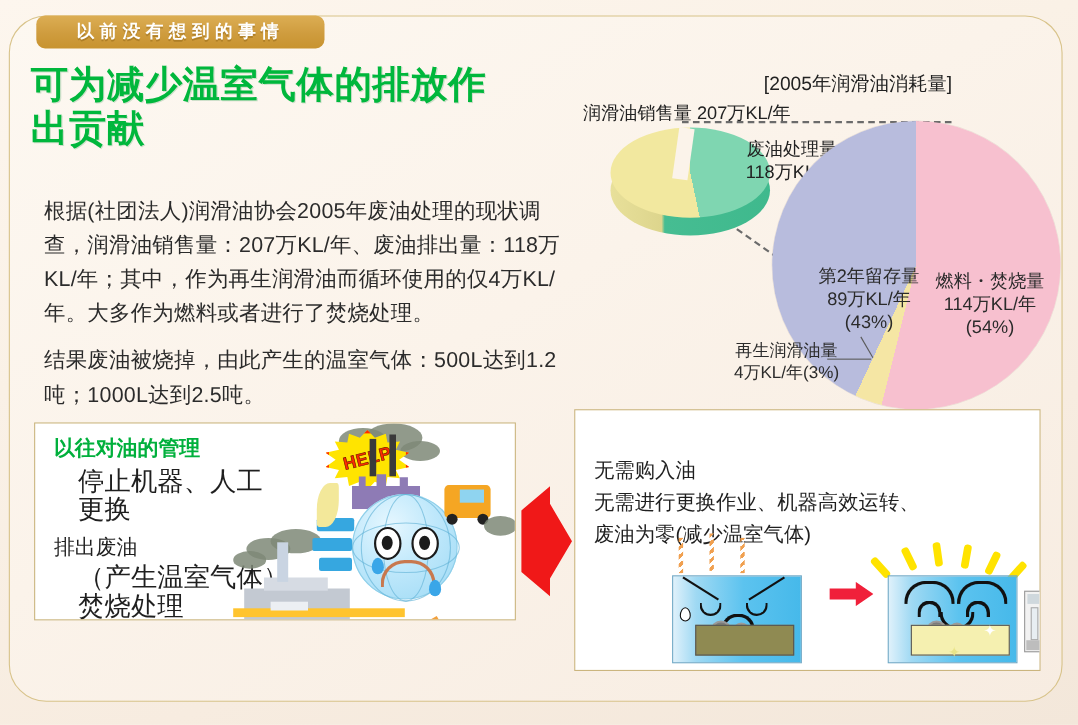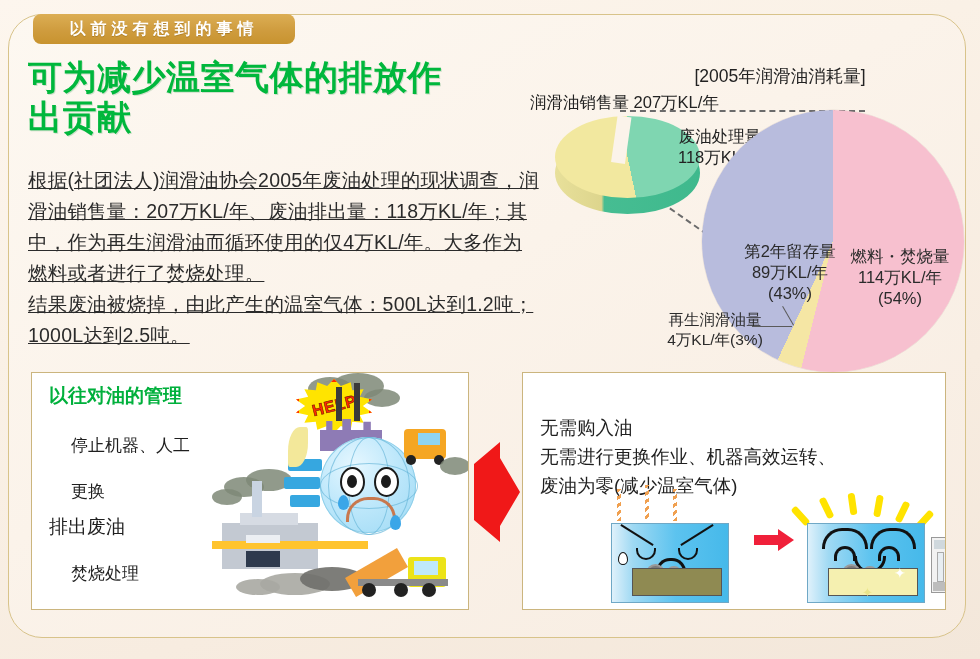--- a/index.html
+++ b/index.html
@@ -36,21 +36,21 @@
     color:#00b73c;font-weight:bold;font-size:34px;line-height:40px;
     letter-spacing:0.5px;
     text-shadow:1px 1px 0 rgba(0,120,40,.18);
   }
   #main-title div{white-space:nowrap;}
   
   #body-text{
     position:absolute;left:28px;top:165px;width:512px;
     color:#2b2b2b;font-size:19.5px;line-height:31px;letter-spacing:0.2px;
   }
-  #body-text p{margin:0;text-decoration:underline;}
+  #body-text p{margin:12px;}
   
   #chart-area{position:absolute;left:530px;top:58px;width:440px;height:300px;}
   #chart-title{
     position:absolute;left:110px;top:6px;width:280px;text-align:center;
     font-size:17.5px;color:#222;font-weight:500;
   }
   #sales-label{
     position:absolute;left:0px;top:34px;font-size:16.5px;color:#222;white-space:nowrap;
   }
   
@@ -112,30 +112,30 @@
   #recycle-leader2{
     position:absolute;left:253px;top:248px;width:22px;height:0;
     border-top:1.6px solid #5a5a5a;
     transform:rotate(60deg);transform-origin:left top;
   }
   
   .panel{
     position:absolute;background:#ffffff;border:1.5px solid #cbb57e;
     box-sizing:border-box;overflow:hidden;
   }
-  #panel-left{left:31px;top:372px;width:438px;height:238px;}
+  #panel-left{left:31px;top:384px;width:438px;height:180px;}
   #panel-right{left:522px;top:372px;width:424px;height:238px;}
   .panel-title{
     position:absolute;left:17px;top:10px;color:#00b03c;font-weight:bold;
     font-size:19px;white-space:nowrap;
   }
   .panel-body{
     position:absolute;left:17px;top:40px;color:#1f1f1f;font-size:19px;line-height:28px;
   }
-  .panel-body .sub{padding-left:22px;font-size:17px;line-height:26px;margin-top:20px;}
+  .panel-body .sub{padding-left:22px;font-size:24px;line-height:26px;}
   .panel-body .gap{height:8px;}
   #panel-right .panel-body{font-size:18.5px;line-height:29px;}
   
   #red-arrow{
     position:absolute;left:470px;top:438px;width:52px;height:108px;
     z-index:5;
   }
   
   #illus-left{position:absolute;left:180px;top:0px;width:256px;height:236px;}
   .smoke{position:absolute;border-radius:50%;background:#7e8877;opacity:.85;}
@@ -254,22 +254,22 @@
     <div id="recycle-leader2"></div>
   </div>
 
   <div class="panel" id="panel-left">
     <div class="panel-title">以往对油的管理</div>
     <div class="panel-body">
       <div class="sub">停止机器、人工</div>
       <div class="sub">更换</div>
       <div class="gap"></div>
       <div>排出废油</div>
+      <div class="sub">（产生温室气体）</div>
       <div class="sub">焚烧处理</div>
-      <div class="sub">（产生温室气体）</div>
     </div>
 
     <div id="illus-left">
 
       <div class="smoke" style="left:96px;top:4px;width:44px;height:24px;"></div>
       <div class="smoke" style="left:120px;top:0px;width:52px;height:26px;"></div>
       <div class="smoke" style="left:100px;top:22px;width:38px;height:20px;"></div>
       <div class="smoke" style="left:152px;top:16px;width:36px;height:18px;"></div>
       <div class="smoke" style="left:12px;top:104px;width:40px;height:20px;"></div>
       <div class="smoke" style="left:34px;top:96px;width:46px;height:22px;"></div>

